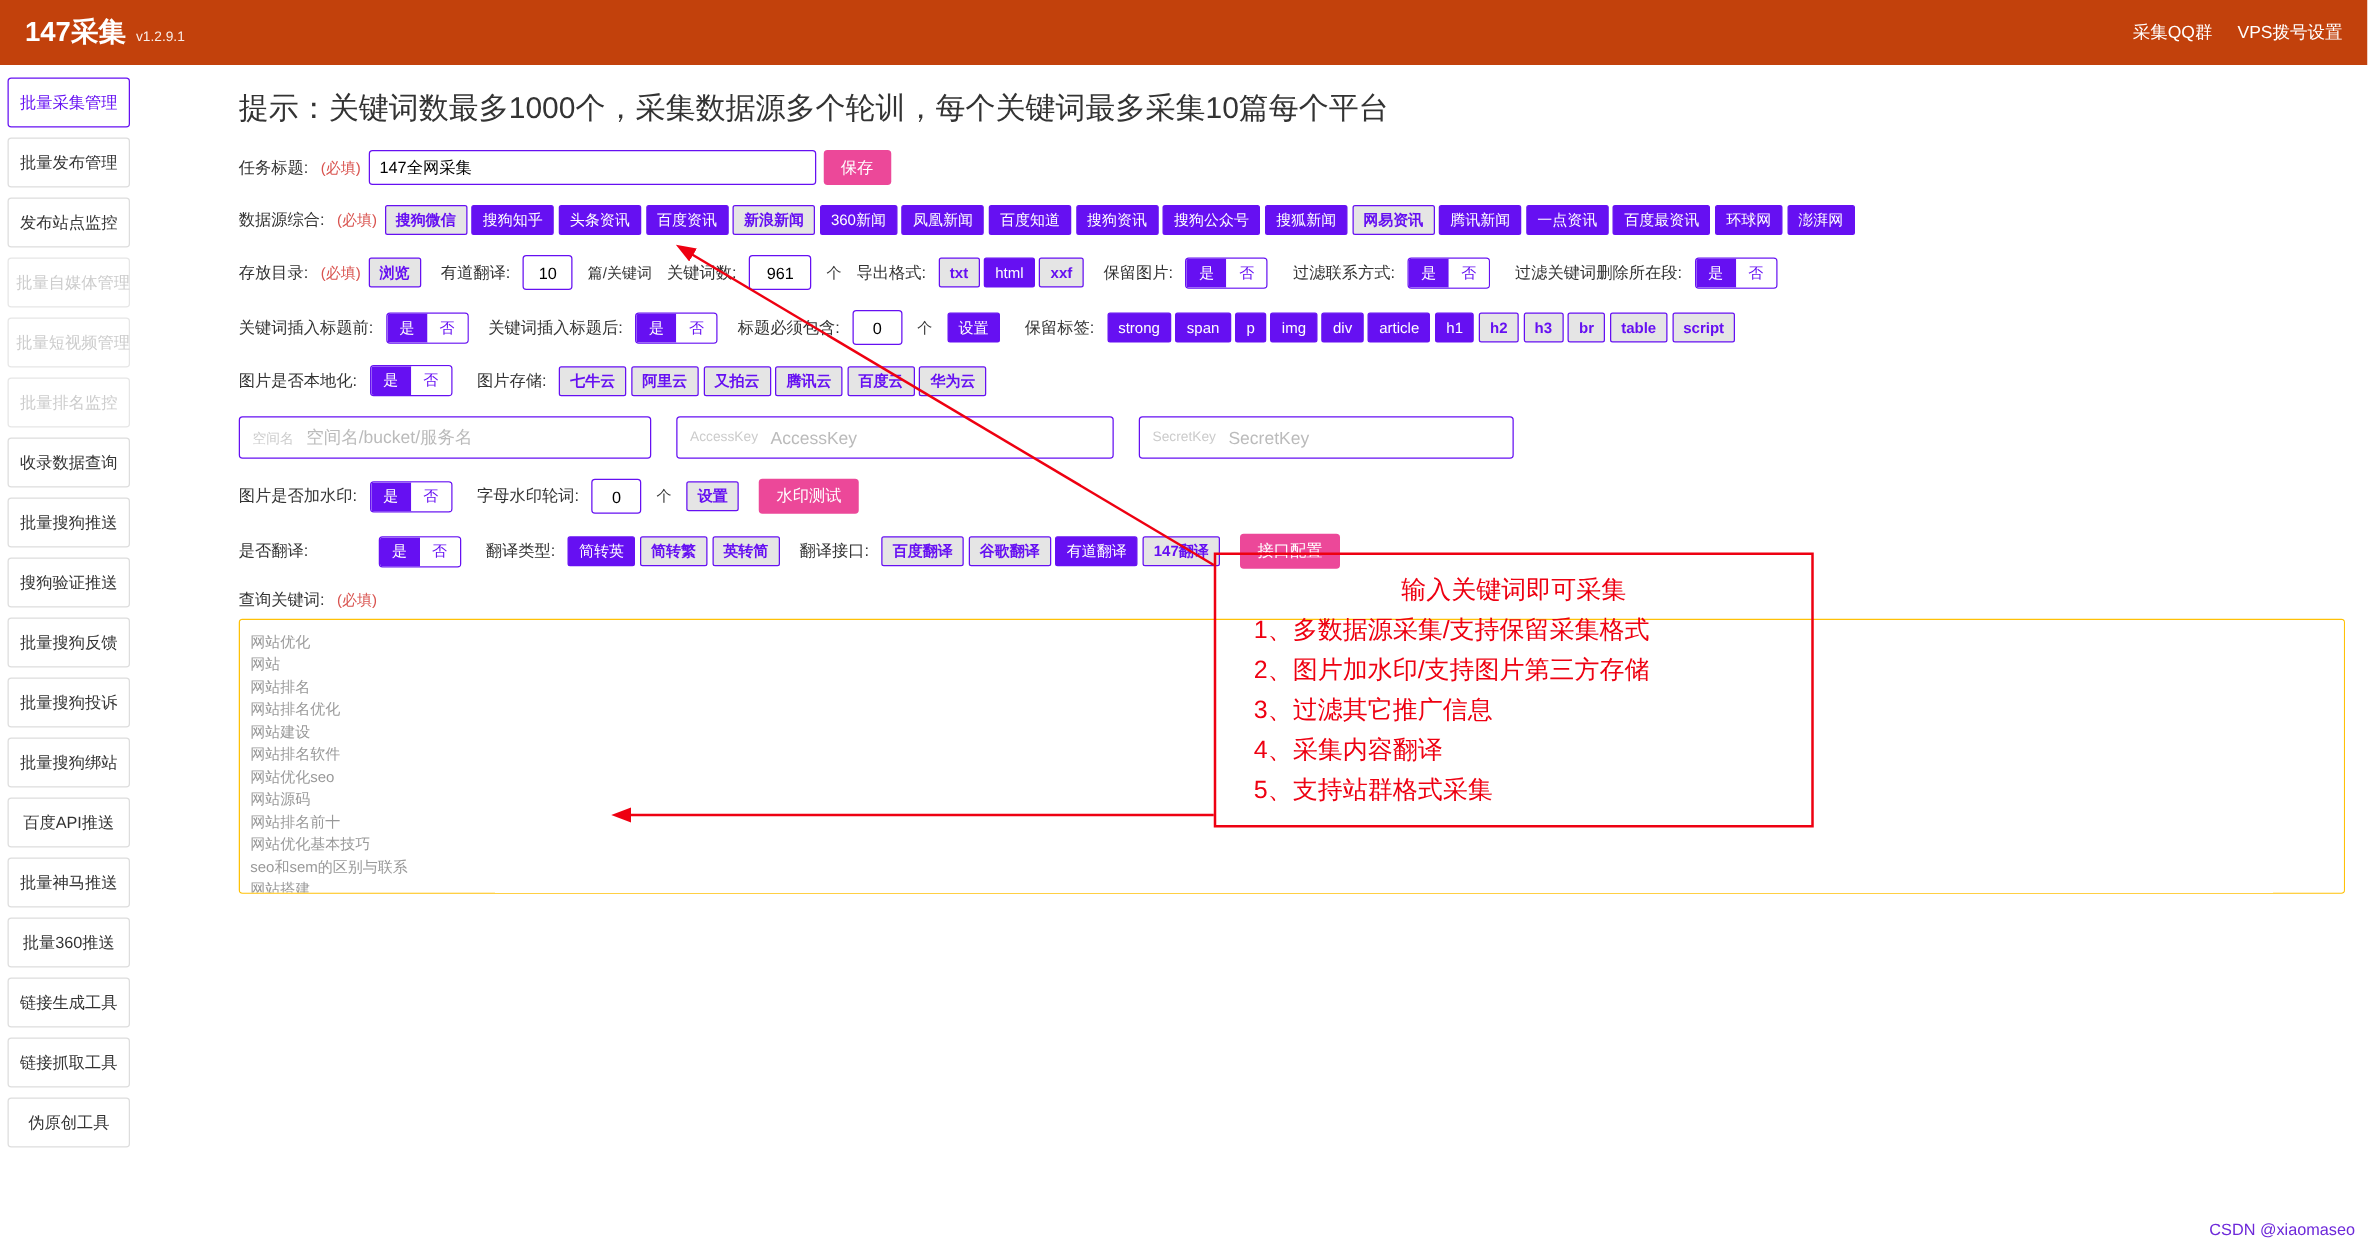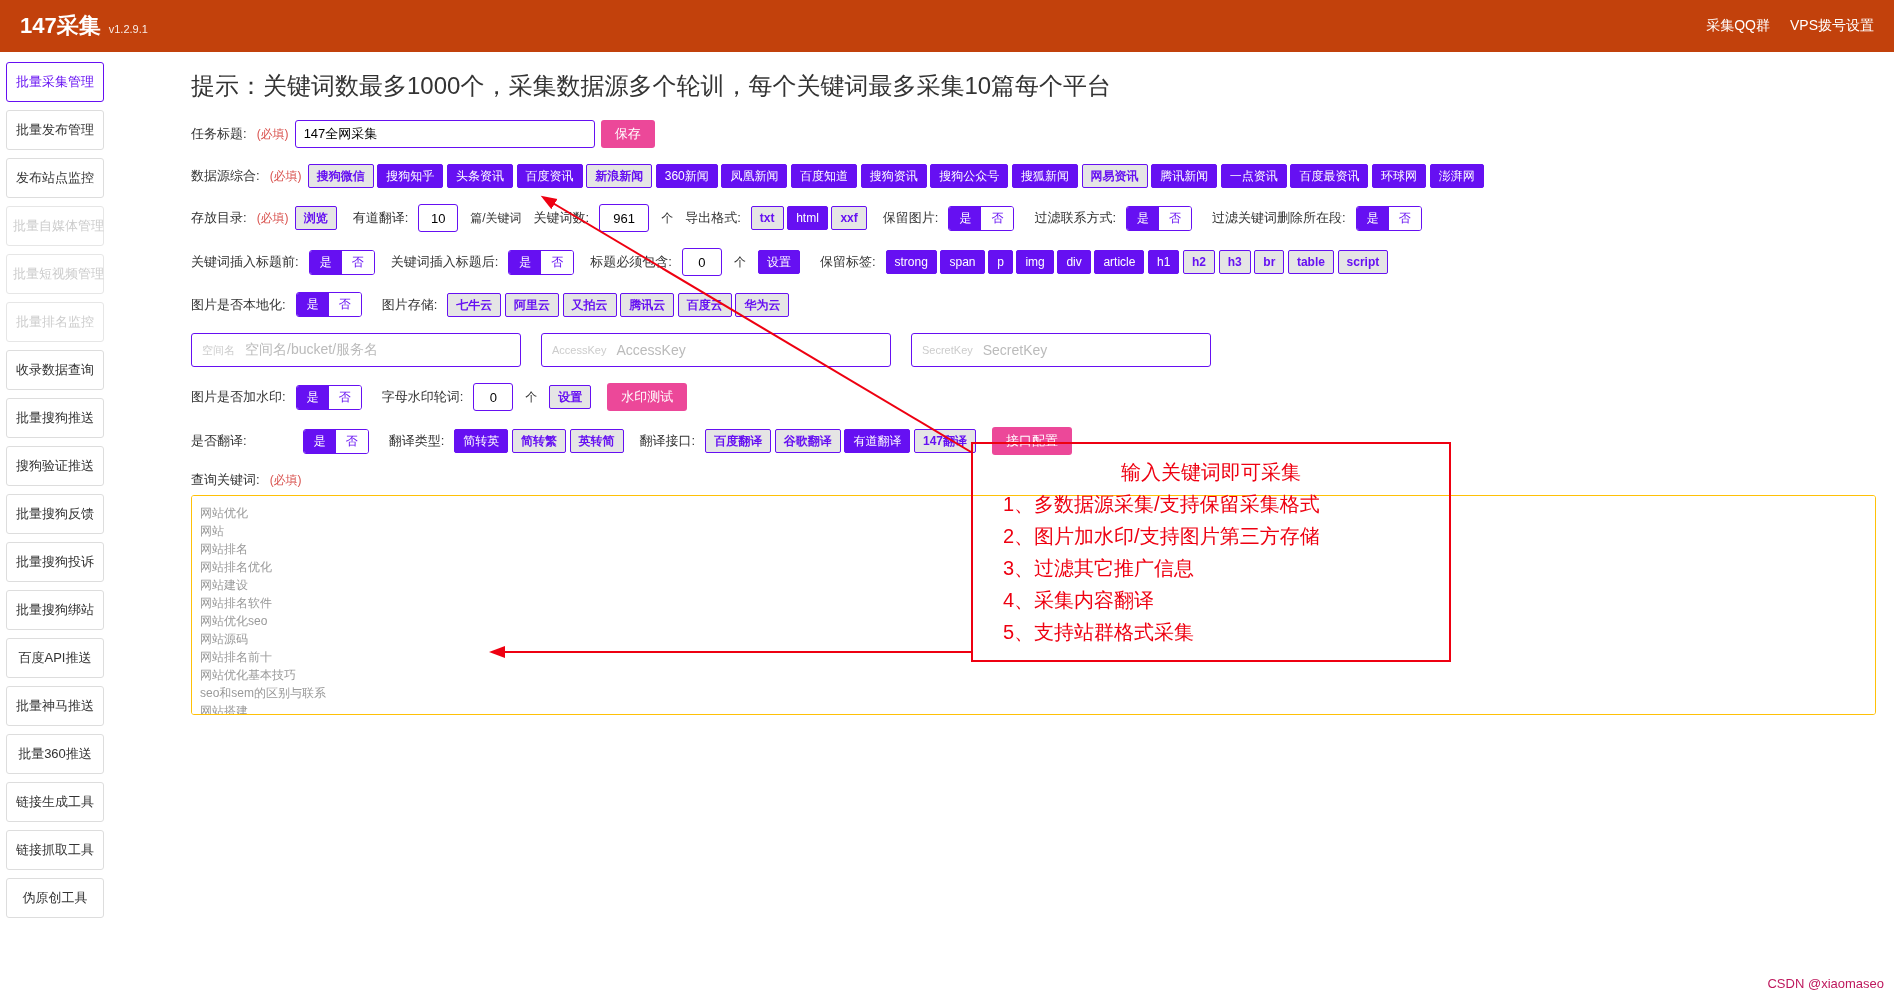--- a/index.html
+++ b/index.html
@@ -14,39 +14,39 @@
 .sidebar { width: 110px; padding: 10px 6px; display: flex; flex-direction: column; gap: 8px; }
 .side-btn { background: #fff; border: 1px solid #ddd; border-radius: 3px; padding: 10px 6px; font-size: 13px; text-align: center; cursor: pointer; white-space: nowrap; }
 .side-btn.active { color: #6610f2; border-color: #6610f2; }
 .side-btn.disabled { color: #ccc; border-color: #e6e6e6; }
 .main { flex: 1; padding: 18px 18px 18px 40px; position: relative; }
 .hint { font-size: 24px; margin-bottom: 18px; }
 .row { display: flex; align-items: center; margin-bottom: 16px; flex-wrap: wrap; gap: 6px; }
 .lbl { font-size: 13px; margin-right: 4px; white-space: nowrap; }
 .req { color: #d9534f; font-size: 12px; }
 .inp { border: 1px solid #6610f2; height: 28px; padding: 0 8px; font-size: 13px; border-radius: 3px; }
-.inp-lg { width: 300px; }
+.inp-lg { width: 358px; }
 .inp-sm { width: 40px; text-align: center; }
 .btn { background: #ec4899; color: #fff; border: none; height: 28px; padding: 0 14px; font-size: 13px; border-radius: 3px; cursor: pointer; }
 .tag { display: inline-block; background: #6610f2; color: #fff; padding: 4px 8px; font-size: 12px; border-radius: 2px; cursor: pointer; border: 1px solid #6610f2; box-sizing: border-box; min-height: 24px; line-height: 14px; }
 .tag.off { background: #e5e5e5; color: #6610f2; font-weight: bold; }
 .toggle { display: inline-flex; border: 1px solid #6610f2; border-radius: 3px; overflow: hidden; }
 .toggle span { padding: 3px 10px; font-size: 12px; cursor: pointer; }
 .toggle .on { background: #6610f2; color: #fff; }
 .toggle .off { background: #fff; color: #6610f2; }
 .unit { font-size: 12px; padding: 0 6px; color: #333; }
 .cloud-row { display: flex; gap: 20px; margin-bottom: 16px; }
 .cloud-inp { border: 1px solid #6610f2; height: 34px; padding: 0 10px; font-size: 14px; border-radius: 3px; display: flex; align-items: center; color: #bbb; }
 .cloud-pre { font-size: 11px; color: #ccc; margin-right: 10px; }
 .textarea { width: 100%; border: 1px solid #ffc107; border-radius: 3px; padding: 8px; font-size: 12px; color: #999; resize: none; height: 220px; line-height: 1.5; font-family: inherit; }
 .anno-box { position: absolute; border: 2px solid #e01; }
 .anno-text { color: #e01; font-size: 20px; line-height: 1.6; }
 .anno-title { text-align: center; }
 .arrow-svg { position: absolute; pointer-events: none; }
-.watermark { position: fixed; bottom: 6px; right: 10px; color: #be185d; font-size: 13px; }
+.watermark { position: fixed; bottom: 6px; right: 10px; color: #6d28d9; font-size: 13px; }
 </style>
 </head>
 <body>
 
 <div class="header">
   <div class="header-left">
     <span class="header-title">147采集</span>
     <span class="header-ver">v1.2.9.1</span>
   </div>
   <div class="header-right">

